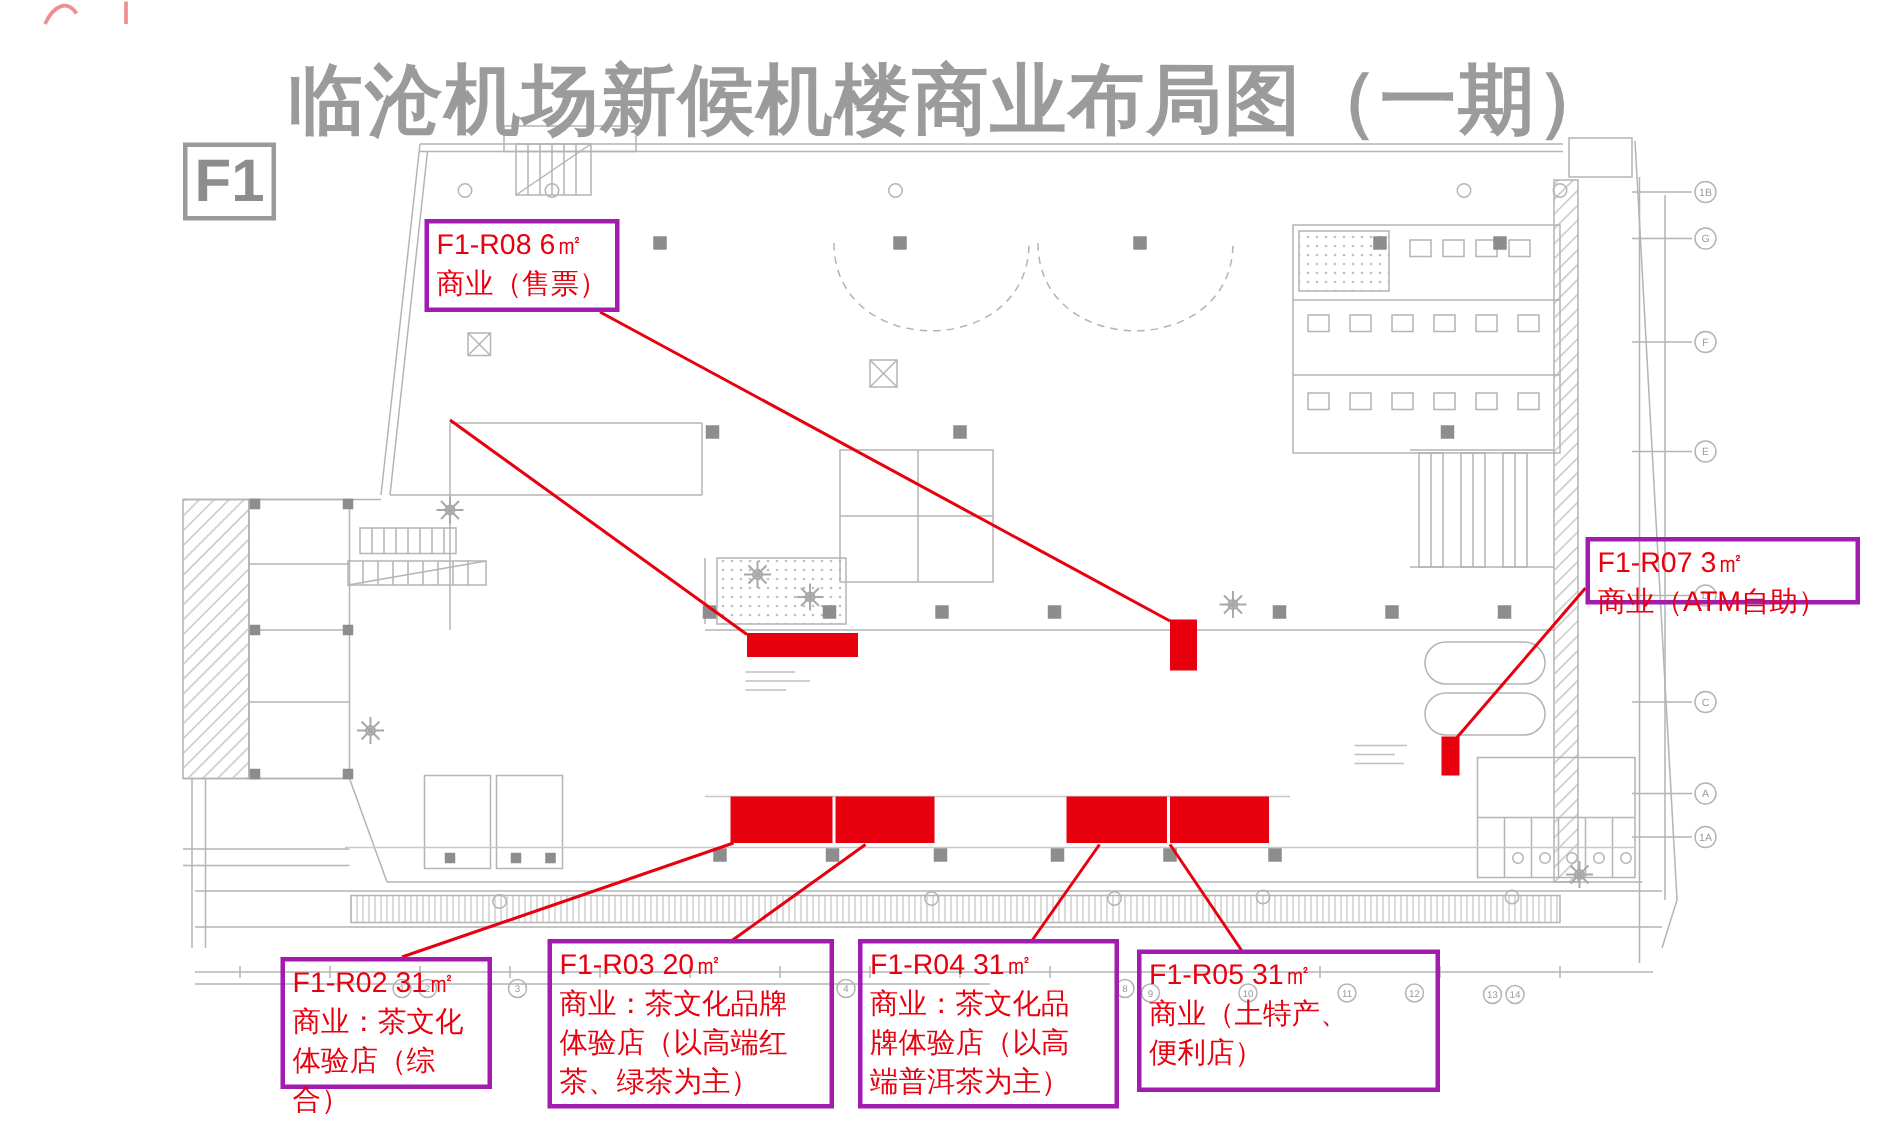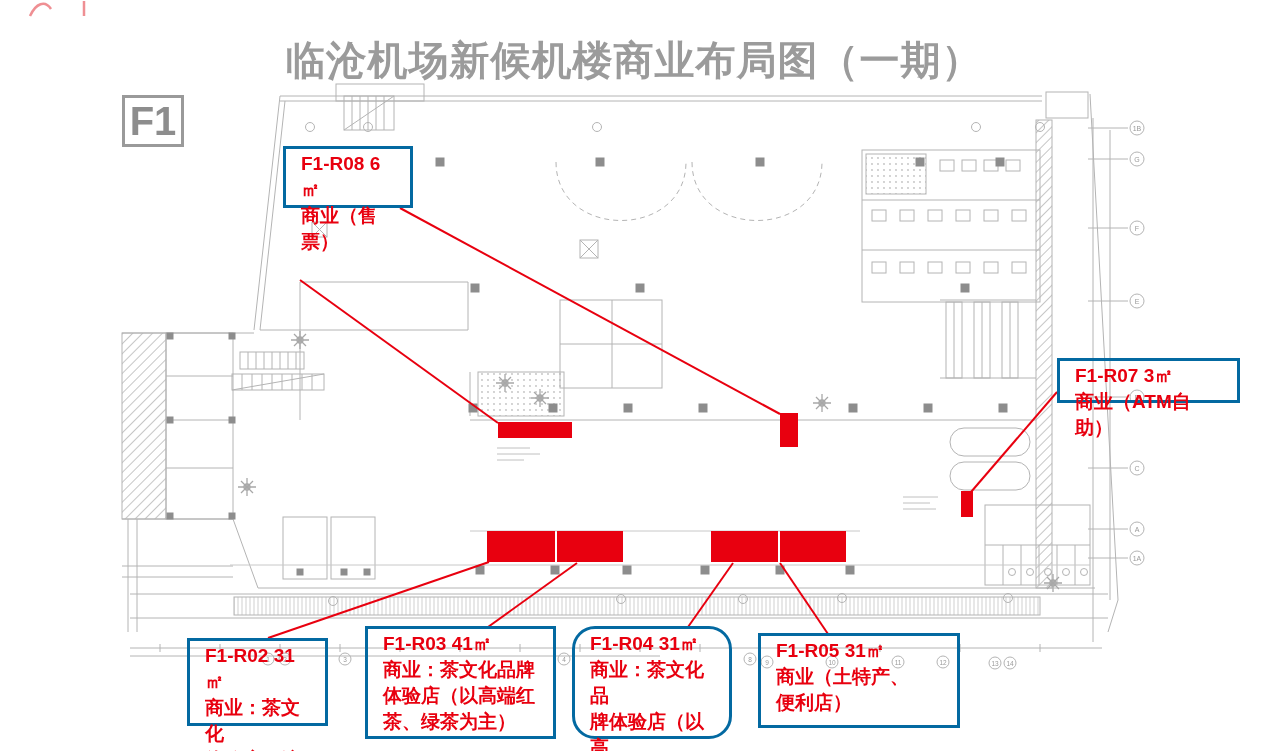--- a/index.html
+++ b/index.html
@@ -1,26 +1,26 @@
 <!DOCTYPE html>
 <html><head>
 <meta charset="utf-8">
 <style>
   html,body{margin:0;padding:0;background:#ffffff;}
   .stage{position:relative;width:1268px;height:751px;background:#fff;overflow:hidden;
          font-family:"Liberation Sans","DejaVu Sans",sans-serif;}
   .plan-svg{position:absolute;left:0;top:0;width:1268px;height:751px;}
   .page-title{position:absolute;left:0;right:0;top:33px;text-align:center;
-              font-size:40px;font-weight:bold;color:#9b9b9b;letter-spacing:1px;}
+              font-size:51px;font-weight:bold;color:#9b9b9b;letter-spacing:1px;}
   .floor-badge{position:absolute;left:122px;top:95px;width:62px;height:52px;
                border:3px solid #9a9a9a;box-sizing:border-box;color:#8d8d8d;
                font-size:40px;font-weight:bold;text-align:center;line-height:46px;
                background:rgba(255,255,255,.65);}
-  .ann{position:absolute;border:3px solid #0369a1;color:#e8000f;font-weight:bold;
-       font-size:19px;line-height:26px;padding:2px 15px;white-space:pre-line;
+  .ann{position:absolute;border:3px solid #a21caf;color:#e8000f;font-weight:normal;
+       font-size:19px;line-height:26px;padding:2px 5px;white-space:pre-line;
        box-sizing:border-box;background:transparent;}
   .logo-mark{position:absolute;left:0;top:0;}
 </style>
 </head>
 <body>
 
 <div class="stage">
 
   <svg class="logo-mark" width="120" height="18" viewBox="0 0 120 18">
     <path d="M30,16 C36,3 45,0 51,9" stroke="#ef8f93" stroke-width="2.5" fill="none"></path>
@@ -260,25 +260,25 @@
   <div class="page-title">临沧机场新候机楼商业布局图（一期）</div>
   <div class="floor-badge">F1</div>
 
   <div class="ann" style="left:283px;top:146px;width:130px;height:62px;">F1-R08  6㎡
 商业（售票）</div>
   <div class="ann" style="left:1057px;top:358px;width:183px;height:45px;">F1-R07  3㎡
 商业（ATM自助）</div>
   <div class="ann" style="left:187px;top:638px;width:141px;height:88px;">F1-R02  31㎡
 商业：茶文化
 体验店（综合）</div>
-  <div class="ann" style="left:365px;top:626px;width:191px;height:113px;">F1-R03  41㎡
+  <div class="ann" style="left:365px;top:626px;width:191px;height:113px;">F1-R03  20㎡
 商业：茶文化品牌
 体验店（以高端红
 茶、绿茶为主）</div>
-  <div class="ann" style="left:572px;top:626px;width:160px;height:113px;border-radius:23px;">F1-R04  31㎡
+  <div class="ann" style="left:572px;top:626px;width:174px;height:113px;">F1-R04  31㎡
 商业：茶文化品
 牌体验店（以高
 端普洱茶为主）</div>
   <div class="ann" style="left:758px;top:633px;width:202px;height:95px;">F1-R05  31㎡
 商业（土特产、
 便利店）</div>
 
 </div>
 
 </body></html>

